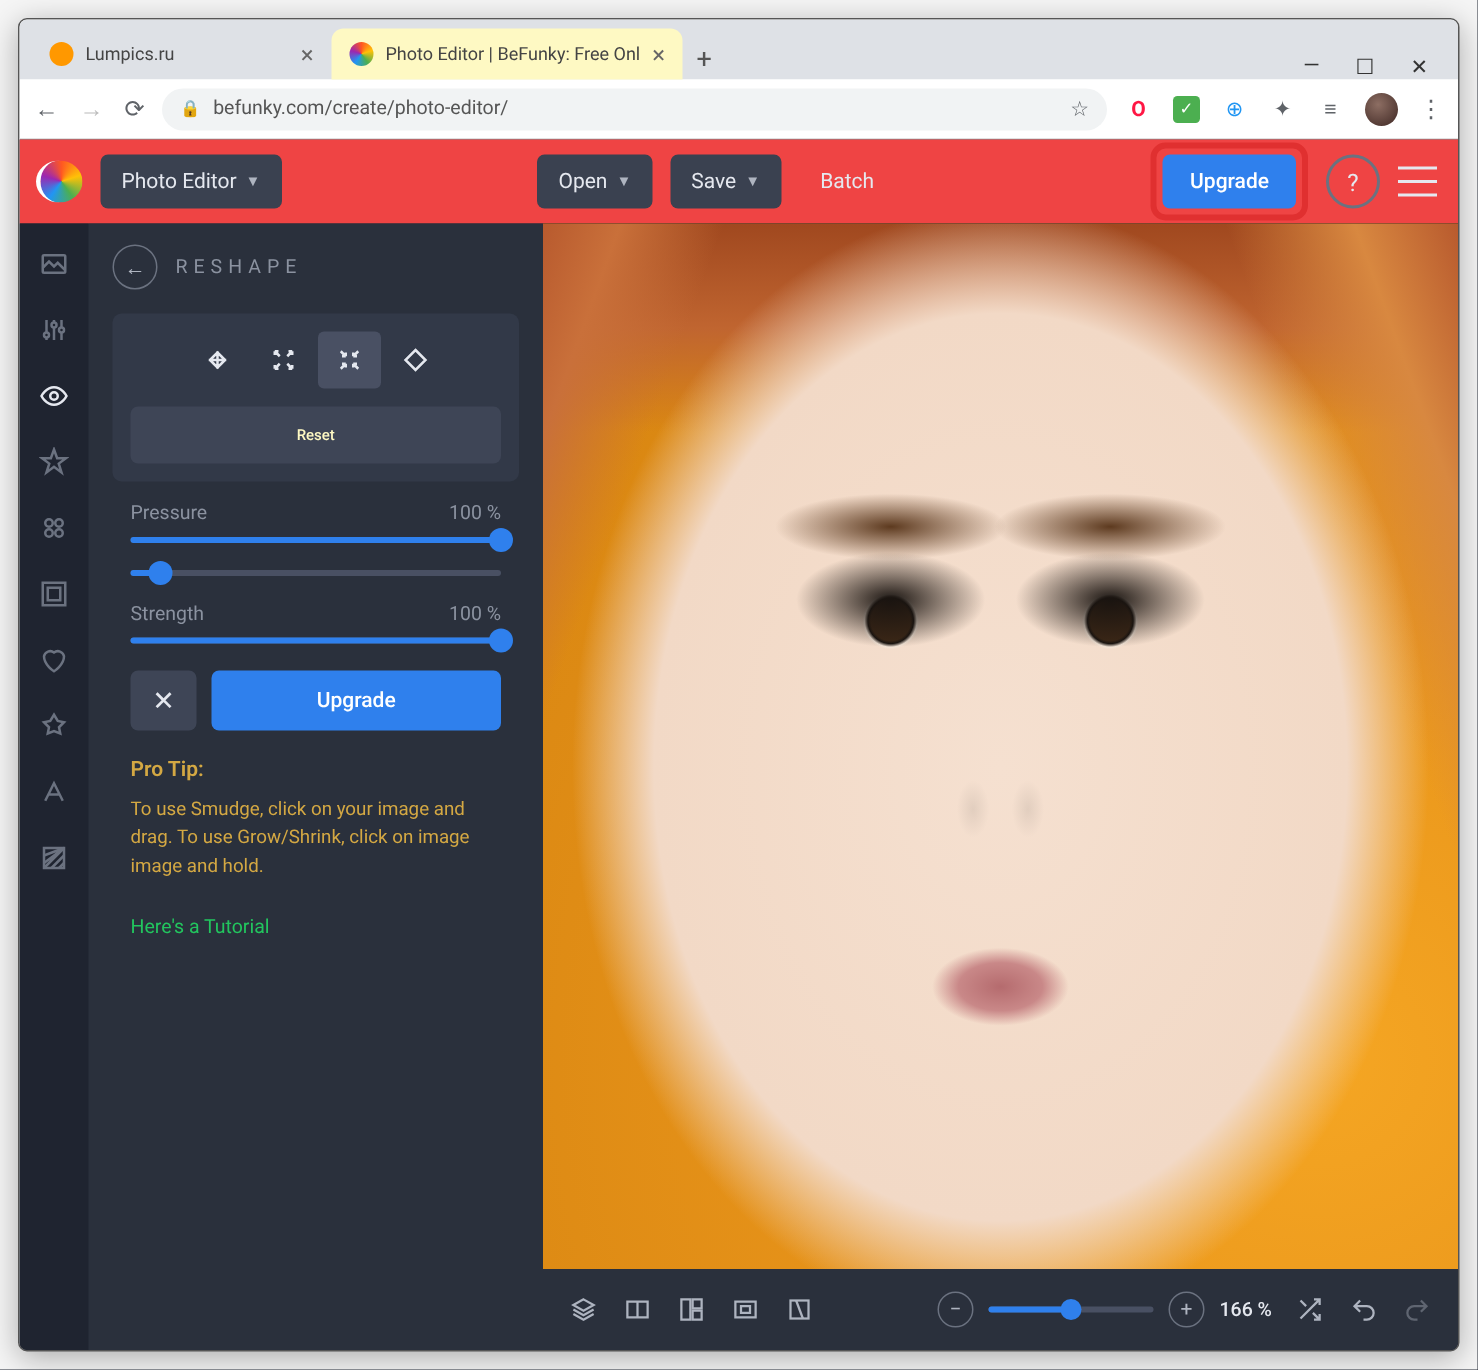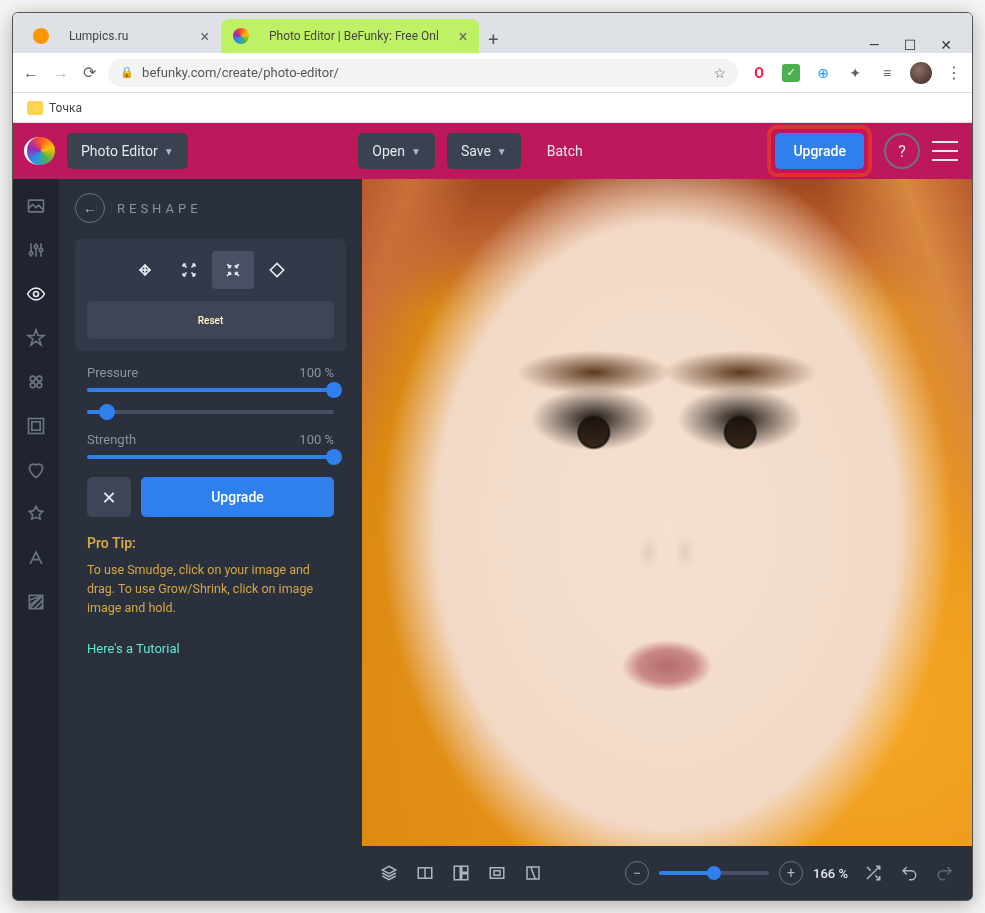--- a/index.html
+++ b/index.html
@@ -4,22 +4,22 @@
 <style>
 * { margin: 0; padding: 0; box-sizing: border-box; font-family: -apple-system, BlinkMacSystemFont, "Segoe UI", Roboto, Arial, sans-serif; }
 body { width: 985px; height: 913px; background: #f5f5f5; overflow: hidden; }
 
 .window { width: 961px; height: 889px; margin: 12px auto; background: #fff; border: 1px solid #555; border-radius: 6px; overflow: hidden; display: flex; flex-direction: column; box-shadow: 0 4px 20px rgba(0,0,0,0.3); }
 .window-controls { margin-left: auto; display: flex; gap: 24px; padding: 0 20px; }
 .window-controls span { font-size: 14px; color: #333; cursor: pointer; }
 
 
 .tabs { height: 40px; background: #dee1e6; display: flex; align-items: flex-end; padding-left: 8px; }
-.tab { height: 34px; padding: 0 12px; display: flex; align-items: center; gap: 20px; font-size: 12px; color: #444; min-width: 200px; position: relative; text-align: right; }
-.tab.active { background: #bef264; border-radius: 8px 8px 0 0; }
+.tab { height: 34px; padding: 0 12px; display: flex; align-items: center; gap: 8px; font-size: 12px; color: #444; min-width: 200px; position: relative; text-align: right; }
+.tab.active { background: #fef9c3; border-radius: 8px 8px 0 0; }
 .tab .favicon { width: 16px; height: 16px; border-radius: 50%; }
 .tab .favicon.orange { background: #ff9800; }
 .tab .favicon.befunky { background: conic-gradient(#ff5722, #ffc107, #4caf50, #2196f3, #9c27b0, #ff5722); }
 .tab .close { margin-left: auto; font-size: 16px; color: #666; cursor: pointer; }
 .newtab { width: 28px; height: 28px; display: flex; align-items: center; justify-content: center; cursor: pointer; color: #555; font-size: 18px; }
 
 
 .addrbar { height: 40px; background: #fff; display: flex; align-items: center; padding: 0 10px; gap: 12px; border-bottom: 1px solid #e0e0e0; }
 .nav-arrows { display: flex; gap: 14px; color: #5f6368; font-size: 16px; }
 .nav-arrows span { cursor: pointer; }
@@ -36,21 +36,21 @@
 .ic.list { color: #5f6368; }
 .avatar { width: 22px; height: 22px; border-radius: 50%; background: radial-gradient(circle at 40% 35%, #8d6e63, #3e2723); }
 .menu-dots { color: #5f6368; font-size: 16px; cursor: pointer; }
 
 
 .bookmarks { height: 30px; background: #fff; display: flex; align-items: center; padding: 0 14px; gap: 6px; font-size: 12px; color: #444; border-bottom: 1px solid #e0e0e0; }
 .bookmarks .folder { width: 16px; height: 14px; background: #ffd54f; border-radius: 2px; }
 
 
 .app { flex: 1; display: flex; flex-direction: column; background: #1f2430; }
-.app-header { height: 56px; background: #be185d; display: flex; align-items: center; padding: 0 14px; gap: 12px; }
+.app-header { height: 56px; background: #ef4444; display: flex; align-items: center; padding: 0 14px; gap: 12px; }
 .logo { width: 28px; height: 28px; border-radius: 50%; background: conic-gradient(#ff5722, #ffc107, #4caf50, #2196f3, #9c27b0, #ff5722); border-left: 3px solid #fff; box-sizing: content-box; padding-left: 0; margin-left: -3px; }
 .hdr-btn { height: 36px; padding: 0 14px; background: #3a4150; border-radius: 5px; color: #e5e8ef; font-size: 14px; display: flex; align-items: center; gap: 6px; cursor: pointer; }
 .hdr-btn.batch { background: transparent; }
 .hdr-spacer { flex: 1; }
 .upgrade-btn { height: 36px; padding: 0 18px; background: #2f80ed; color: #fff; font-size: 14px; border-radius: 5px; display: flex; align-items: center; cursor: pointer; font-weight: 500; }
 .upgrade-highlight { border: 4px solid #e03030; border-radius: 10px; padding: 4px; }
 .help-btn { width: 36px; height: 36px; border: 2px solid #6b7280; border-radius: 50%; color: #e5e8ef; display: flex; align-items: center; justify-content: center; cursor: pointer; font-size: 16px; }
 .hamburger { width: 26px; height: 26px; display: flex; flex-direction: column; justify-content: space-around; cursor: pointer; }
 .hamburger div { height: 2px; background: #e5e8ef; }
 .chev { font-size: 10px; color: #aeb4c0; }
@@ -85,21 +85,21 @@
 .slider-thumb { width: 16px; height: 16px; background: #2f80ed; border-radius: 50%; position: absolute; top: -6px; transform: translateX(-50%); cursor: pointer; }
 
 .action-row { display: flex; gap: 10px; padding: 0 12px; margin-bottom: 18px; }
 .cancel-btn { width: 44px; height: 40px; background: #3e4556; border-radius: 5px; color: #e5e8ef; display: flex; align-items: center; justify-content: center; cursor: pointer; font-size: 18px; }
 .panel-upgrade { flex: 1; height: 40px; background: #2f80ed; border-radius: 5px; color: #fff; font-size: 14px; display: flex; align-items: center; justify-content: center; cursor: pointer; font-weight: 500; }
 
 .tip-section { padding: 0 12px; }
 .tip-title { color: #d4a843; font-size: 14px; font-weight: 600; margin-bottom: 10px; }
 .tip-text { color: #d4a843; font-size: 12.5px; line-height: 1.5; margin-bottom: 24px; }
 .help-title { color: #e5e8ef; font-size: 14px; font-weight: 600; margin-bottom: 8px; }
-.help-link { color: #5eead4; font-size: 13px; cursor: pointer; }
+.help-link { color: #22c55e; font-size: 13px; cursor: pointer; }
 
 
 .canvas { flex: 1; background: #1f2430; display: flex; flex-direction: column; position: relative; }
 .photo { flex: 1; position: relative; overflow: hidden; }
 .face { width: 100%; height: 100%; background: 
   radial-gradient(ellipse 180px 90px at 38% 36%, #1a1410 0%, transparent 35%),
   radial-gradient(ellipse 180px 90px at 62% 36%, #1a1410 0%, transparent 35%),
   radial-gradient(circle 38px at 38% 38%, #3d2817 35%, #1a1410 40%, #f5e6d8 46%, transparent 50%),
   radial-gradient(circle 38px at 62% 38%, #3d2817 35%, #1a1410 40%, #f5e6d8 46%, transparent 50%),
   radial-gradient(ellipse 140px 40px at 38% 29%, #5d3a1f 0%, transparent 55%),
@@ -163,24 +163,20 @@
       <span class="ic opera">O</span>
       <span class="ic check">✓</span>
       <span class="ic globe">⊕</span>
       <span class="ic puzzle">✦</span>
       <span class="ic list">≡</span>
       <span class="avatar"></span>
       <span class="menu-dots">⋮</span>
     </div>
   </div>
 
-  <div class="bookmarks">
-    <span class="folder"></span>
-    <span>Точка</span>
-  </div>
 
   <div class="app">
     <div class="app-header">
       <span class="logo"></span>
       <div class="hdr-btn">
         <span>Photo Editor</span>
         <span class="chev">▼</span>
       </div>
       <div class="hdr-spacer"></div>
       <div class="hdr-btn">

